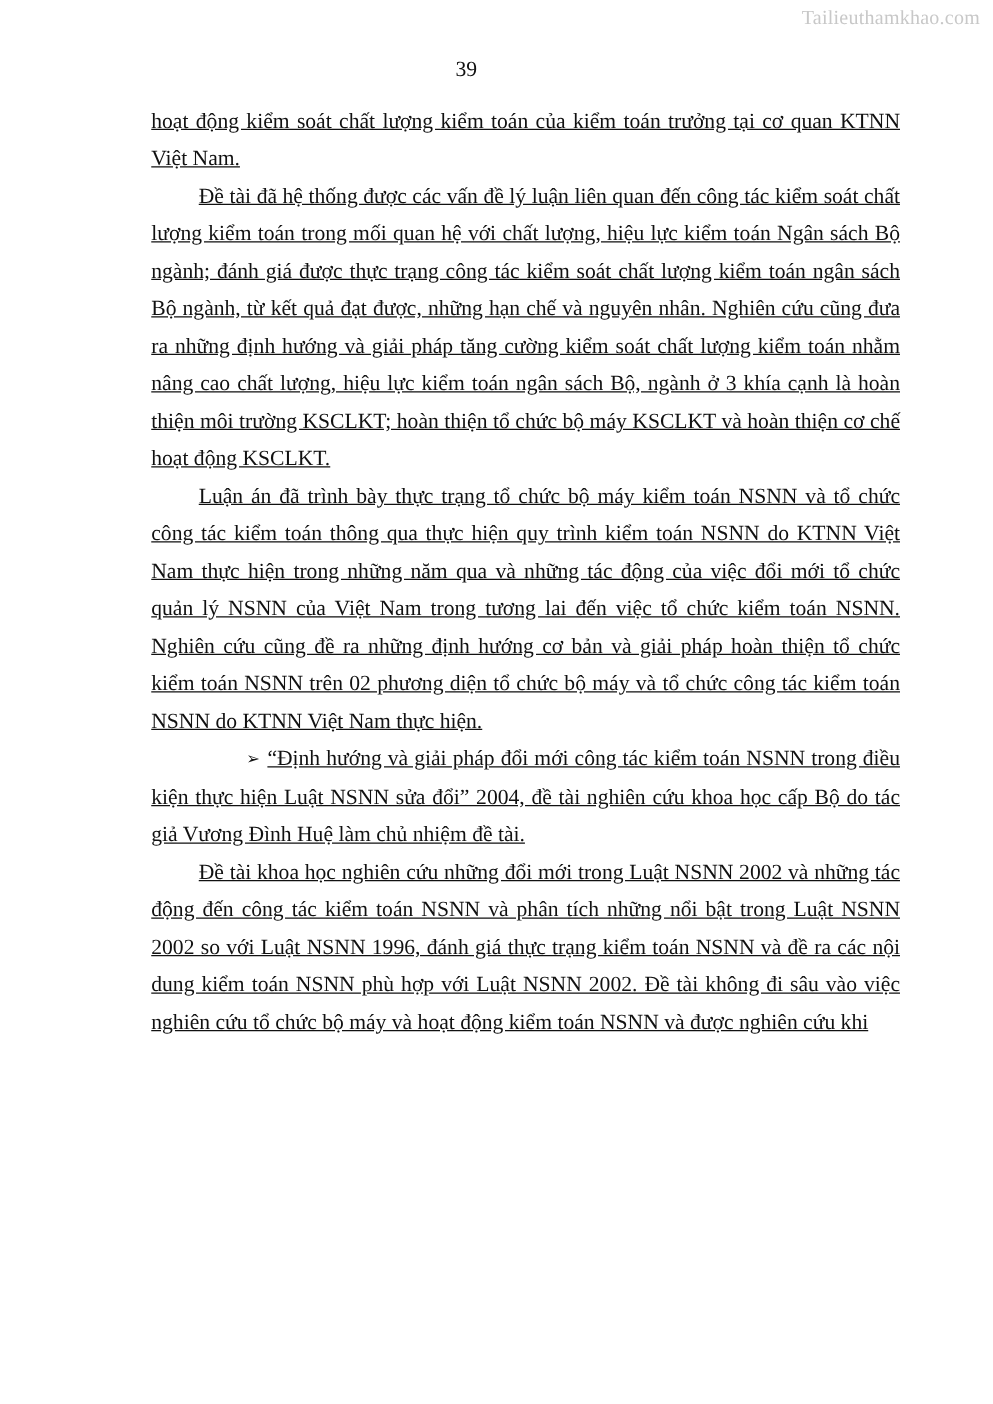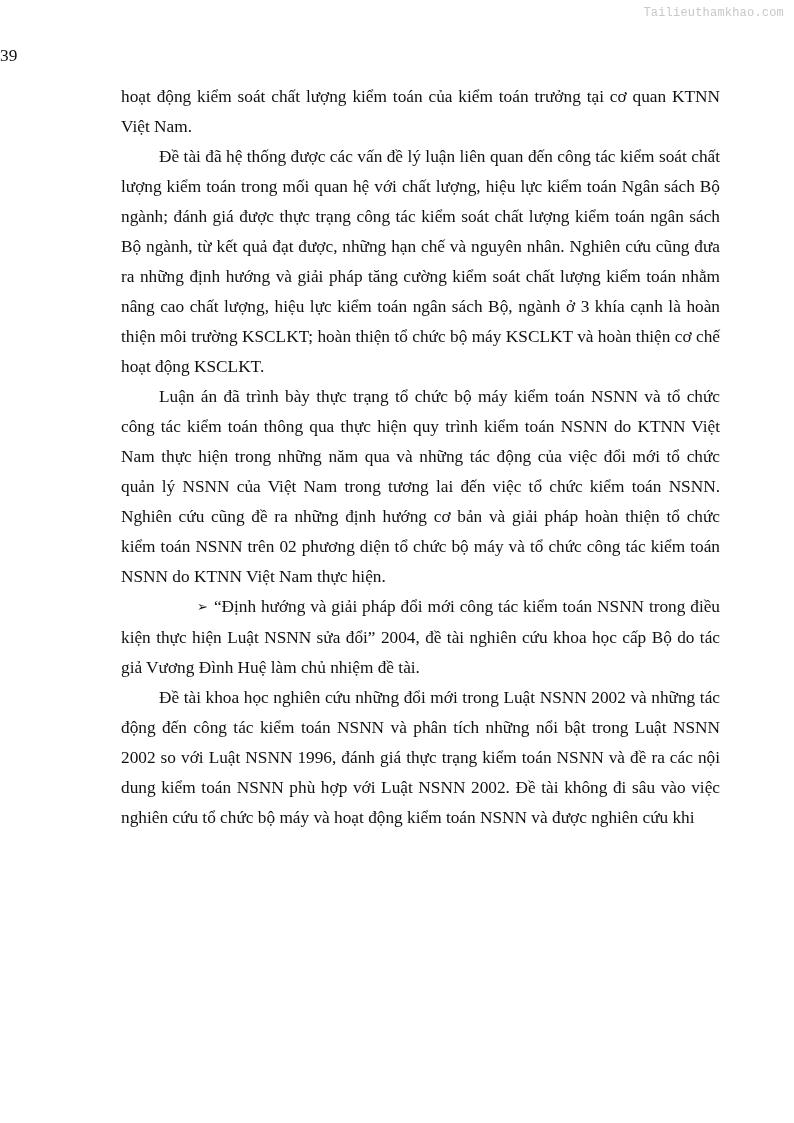--- a/index.html
+++ b/index.html
@@ -1,31 +1,31 @@
 <!DOCTYPE html>
 <html><head>
   <meta charset="utf-8">
   <style>
     html, body { margin: 0; padding: 0; background: #ffffff; }
     body { width: 794px; height: 1123px; position: relative; overflow: hidden; }
     .watermark {
       position: absolute; top: 6px; right: 10px;
-      font-family: Liberation Mono, monospace; font-size: 12px;
+      font-family: Liberation Serif, serif; font-size: 16px;
       color: #c8c8c8; letter-spacing: 0.2px;
     }
     .page-number {
-      position: absolute; top: 46px; left: 0; width: 746px; 
+      position: absolute; top: 46px; left: 0; width: 746px; text-align: center;
       font-family: "Liberation Serif", serif; font-size: 17.3px; color: #111;
     }
     .content {
       position: absolute; top: 82px; left: 121px; width: 599px;
       font-family: "Liberation Serif", serif; font-size: 17.3px; color: #111;
       line-height: 30px; text-align: justify;
     }
-    .content p { margin: 0; }
+    .content p { margin: 0; text-decoration: underline; }
     .indent { text-indent: 38px; }
     .arrow { display: inline-block; font-size: 13px; margin-right: 6px; position: relative; top: -1px; }
   </style>
 </head>
 <body>
 
 <div class="watermark">Tailieuthamkhao.com</div>
 
 <div class="page-number">39</div>
 

